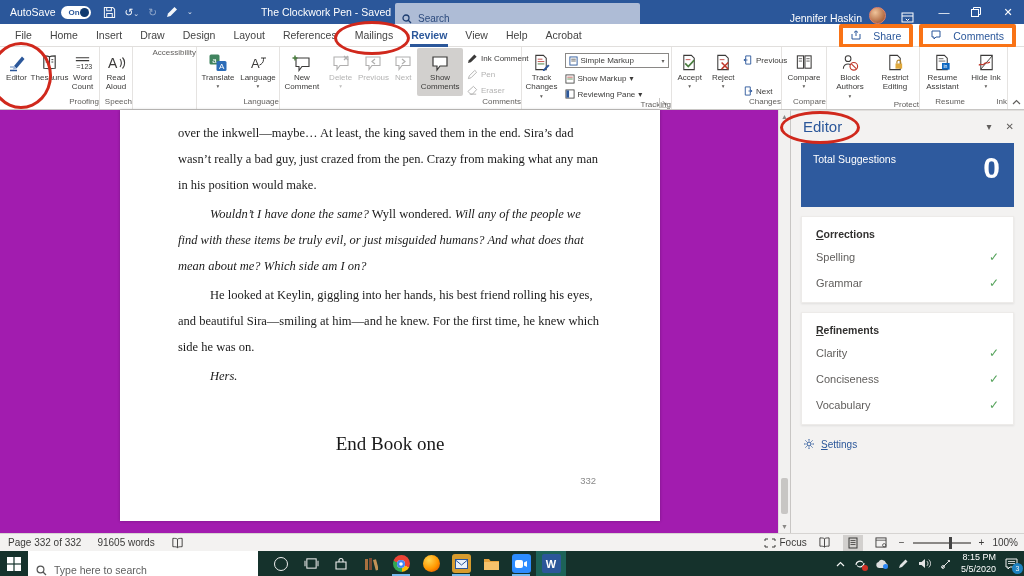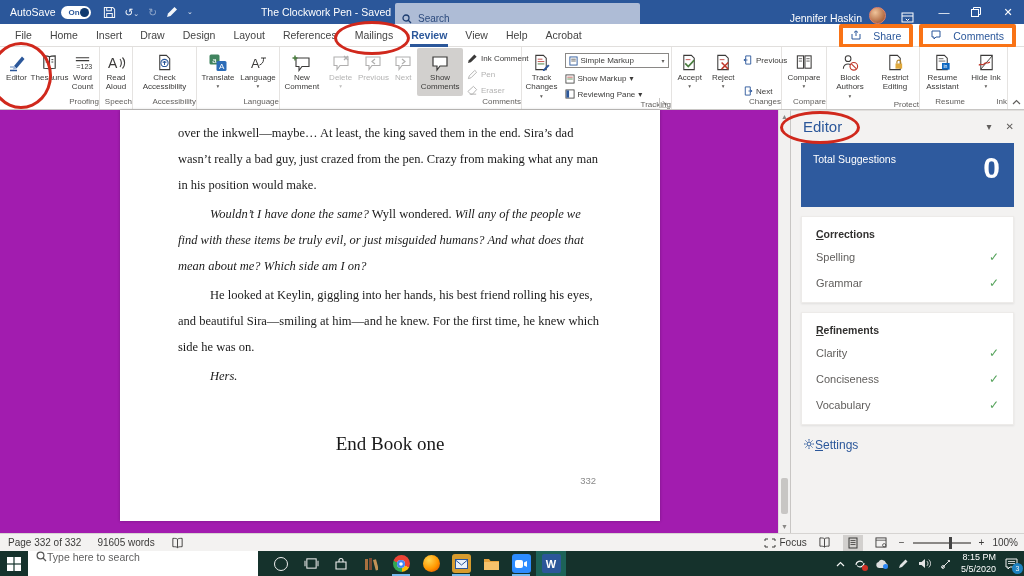--- a/index.html
+++ b/index.html
@@ -65,35 +65,35 @@
 .panehead .ptitle{color:#2b579a;font-size:15px}
 .panehead .pbtns{margin-left:auto;display:flex;gap:14px;color:#605e5c;font-size:10px}
 .card{margin:0 10px 9px 10px;background:#fff;border:1px solid #edebe9;box-shadow:0 1px 2px rgba(0,0,0,.08)}
 .bluecard{margin:3px 10px 9px 10px;background:#2e5a9e;color:#fff;height:64px;position:relative;padding:10px 12px}
 .bluecard .tslabel{font-size:10.5px}
 .bluecard .tsval{position:absolute;right:14px;top:8px;font-size:30px;font-weight:bold}
 .cardhead{display:block;font-size:10.5px;font-weight:bold;color:#323130;padding:11px 14px 4px 14px}
 .cardhead::first-letter{text-decoration:underline}
 .crow{display:flex;align-items:center;padding:6px 14px;font-size:11px;color:#605e5c}
 .crow .chk{margin-left:auto;color:#59a55f;font-size:12px}
-.settings{display:flex;align-items:flex-start;padding:4px 12px;color:#2b579a;font-size:12px}
+.settings{display:flex;align-items:flex-end;gap:6px;padding:4px 12px;color:#2b579a;font-size:10px}
 .settings .slabel{display:block}
 .settings .slabel::first-letter{text-decoration:underline}
 
 .statusbar{position:absolute;left:0;right:0;top:533px;height:18px;background:#f3f2f1;border-top:1px solid #d6d4d2;display:flex;align-items:center;font-size:10px;color:#3b3a39}
 .statusbar .sl{display:flex;align-items:center;gap:16px;margin-left:8px}
 .statusbar .sr{margin-left:auto;display:flex;align-items:center;gap:8px;margin-right:6px}
 .viewbtn{width:20px;height:16px;display:flex;align-items:center;justify-content:center}
 .viewbtn.active{background:#d2d0ce}
 .ztrack{width:58px;height:2px;background:#8a8886;position:relative}
 .zthumb{position:absolute;left:62%;top:-5px;width:3px;height:12px;background:#444}
 
 .taskbar{position:absolute;left:0;right:0;top:551px;height:25px;background:#15322c;display:flex;align-items:center;color:#fff}
 .tkbtn{width:28px;height:25px;display:flex;align-items:center;justify-content:center;position:relative}
-.tksearch{width:230px;height:25px;background:#fff;display:flex;align-items:flex-start;padding:0 8px}
+.tksearch{width:230px;height:25px;background:#fff;display:flex;align-items:flex-end;gap:7px;padding:0 8px}
 .tksearch input{border:0;outline:none;font-size:10.5px;color:#444;width:175px;font-family:"Liberation Sans",sans-serif}
 .tksearch input::placeholder{color:#5f5f5f}
 .appicons{display:flex;align-items:center;margin-left:8px}
 .appbtn{width:30px;height:25px;display:flex;align-items:center;justify-content:center;position:relative}
 .appbtn .openline{position:absolute;bottom:0;left:6px;right:6px;height:2px;background:#76b9ed}
 .appbtn.wordactive{background:#1d6358}
 .tile{width:19px;height:19px;border-radius:3px;display:flex;align-items:center;justify-content:center}
 .chromeball{width:17px;height:17px;border-radius:50%;background:conic-gradient(#ea4335 0 33%,#fbbc05 33% 50%,#34a853 50% 80%,#ea4335 80%);position:relative}
 .chromeball::after{content:"";position:absolute;left:4.5px;top:4.5px;width:8px;height:8px;border-radius:50%;background:#fff;box-shadow:inset 0 0 0 2.2px #4285f4}
 .fireball{width:17px;height:17px;border-radius:50%;background:radial-gradient(circle at 35% 30%,#ffd54f,#ff9800 55%,#e65100 90%)}
@@ -249,32 +249,20 @@
               <path d="M14 6c1.8 2 1.8 6 0 8M16.5 4.5c2.8 3 2.8 8 0 11" stroke="#3b3a39" fill="none" stroke-width="1.1"></path>
             </svg>
           </span>
         <span>Read Aloud</span>
       </div>
     </div>
     <div class="rlabel">Speech</div>
   </div>
 
   <div class="rgroup" style="width:64px">
-    <div class="rbody">
-      <div class="rbtn" style="width:60px">
-        <span class="ric">
-            <svg width="19" height="19" viewBox="0 0 20 20" fill="none" stroke-width="1.1">
-              <path d="M5 2.5h7L15.5 6v11.5H5z" stroke="#3b3a39"></path>
-              <circle cx="10" cy="10.5" r="3.8" stroke="#2b579a"></circle>
-              <path d="M10 8.3v4.4M8 9.6h4" stroke="#2b579a"></path>
-            </svg>
-          </span>
-        <span>Check Accessibility</span>
-      </div>
-    </div>
     <div class="rlabel">Accessibility</div>
   </div>
 
   <div class="rgroup" style="width:83px">
     <div class="rbody">
       <div class="rbtn" style="width:40px">
         <span class="ric">
             <svg width="20" height="20" viewBox="0 0 20 20">
               <rect x="1.5" y="1.5" width="10" height="10" rx="1.5" fill="#41845f"></rect>
               <text x="4.2" y="9.8" font-size="8" fill="#fff" font-family="sans-serif">a</text>

